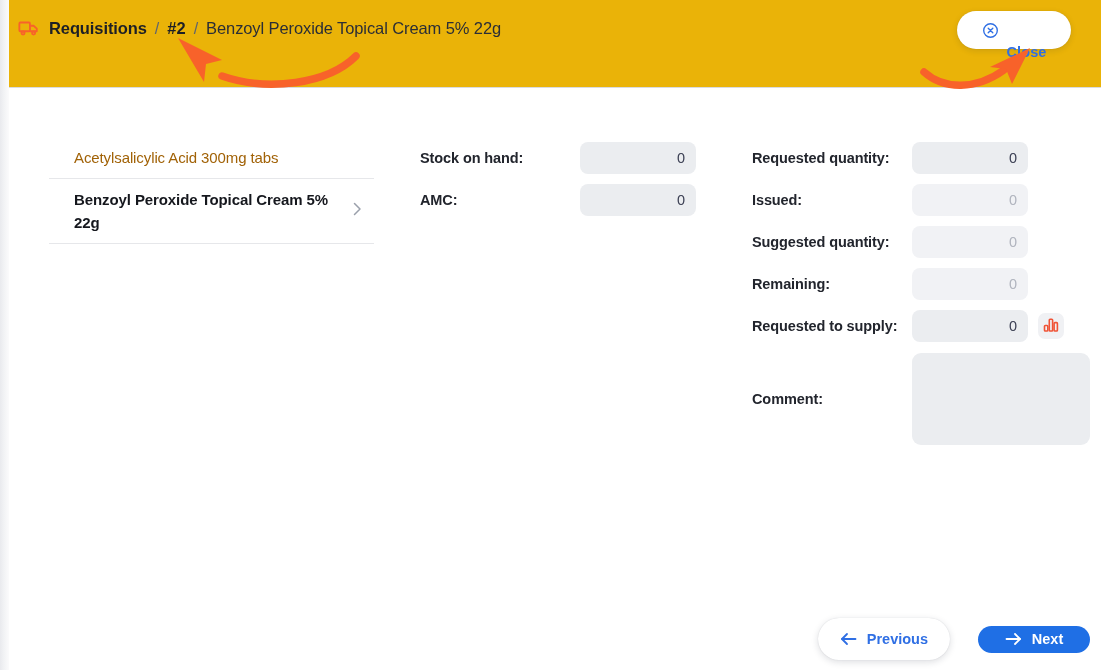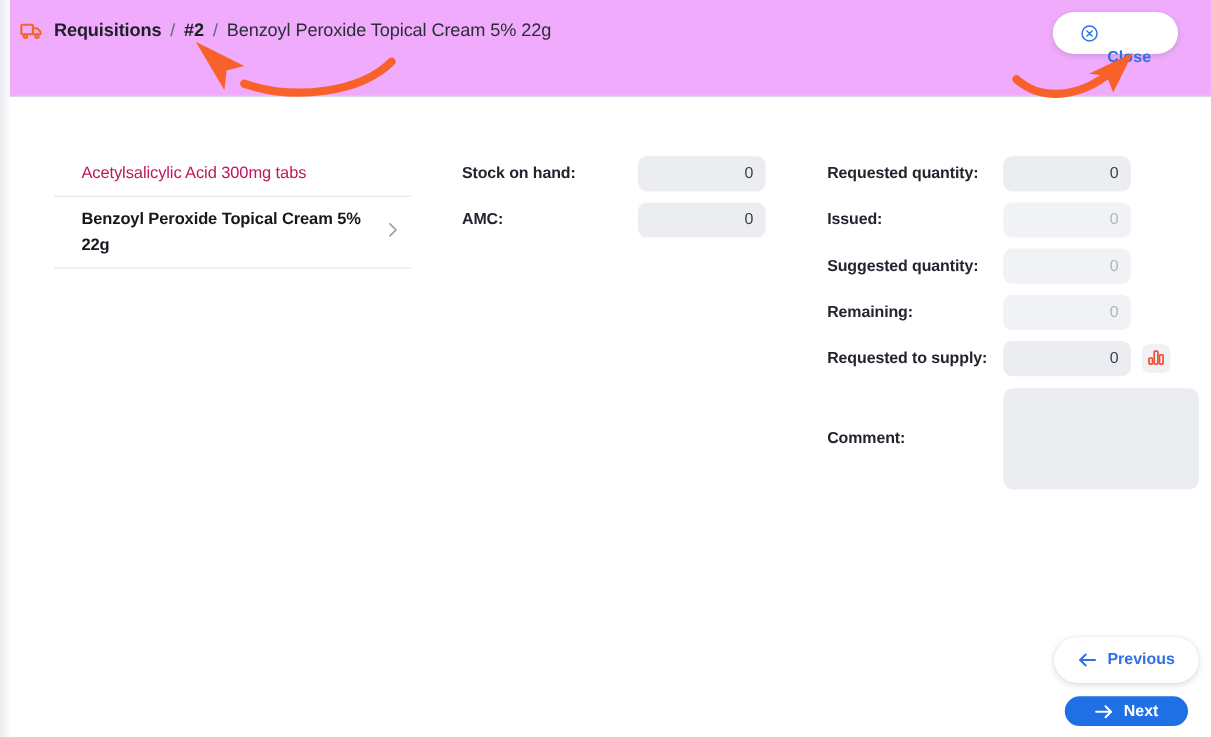--- a/index.html
+++ b/index.html
@@ -32,21 +32,21 @@
     z-index: 6;
     pointer-events: none;
   }
 
   
   .header {
     position: absolute;
     left: 0; top: 0;
     width: 1101px;
     height: 88px;
-    background: #f0abfc;
+    background: #eab308;
     border-bottom: 1px solid #d9dbe0;
     box-sizing: border-box;
   }
   .header-inner {
     position: absolute;
     left: 18px;
     top: 17px;
     display: flex;
     align-items: center;
     gap: 9px;
@@ -143,21 +143,21 @@
     justify-content: space-between;
     gap: 8px;
     padding: 9px 2px 9px 25px;
     border-bottom: 1px solid #e6e7ea;
     box-sizing: border-box;
     cursor: pointer;
   }
   .item-row:first-child { border-top: none; }
   .item-label {
     font-size: 15px;
-    color: #be185d;
+    color: #a16207;
     line-height: 23px;
     letter-spacing: -0.1px;
   }
   .item-row.selected .item-label {
     font-weight: bold;
     color: #15171d;
   }
   .chev {
     width: 10px;
     height: 14px;
@@ -245,22 +245,21 @@
     box-sizing: border-box;
   }
 
   
   .nav-btns {
     position: absolute;
     right: 11px;
     bottom: 10px;
     display: flex;
     align-items: center;
-    gap: 12px;
-    flex-direction: column;
+    gap: 28px;
   }
   .btn-prev {
     height: 42px;
     min-width: 117px;
     padding: 0 22px;
     border-radius: 21px;
     background: #ffffff;
     border: none;
     box-shadow: 0 2px 7px rgba(25,32,56,0.15), 0 0 1px rgba(25,32,56,0.18);
     display: flex;

